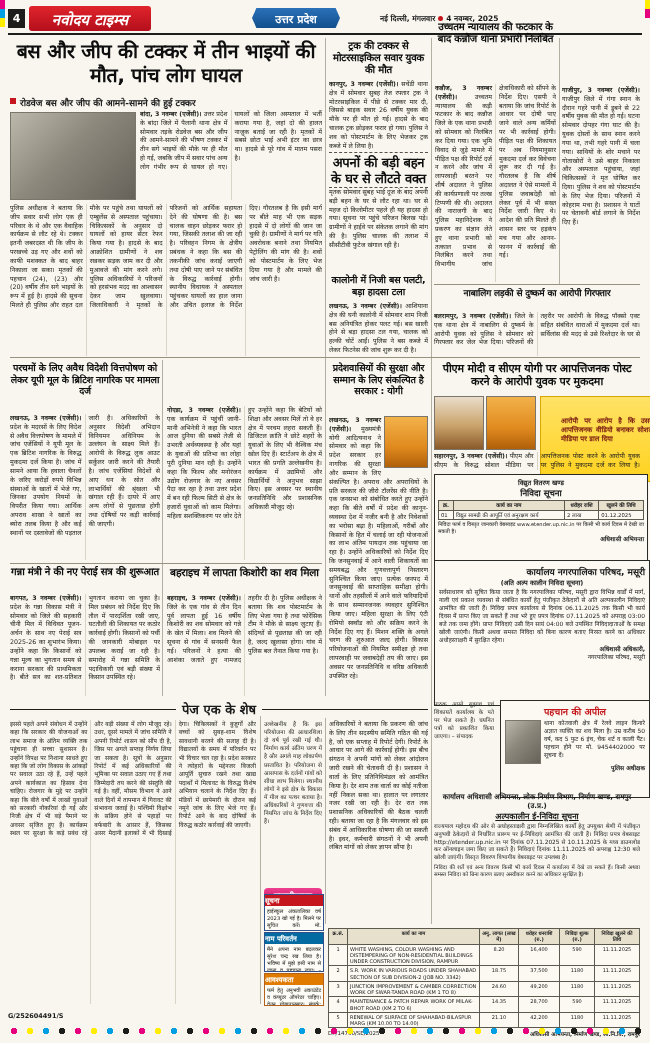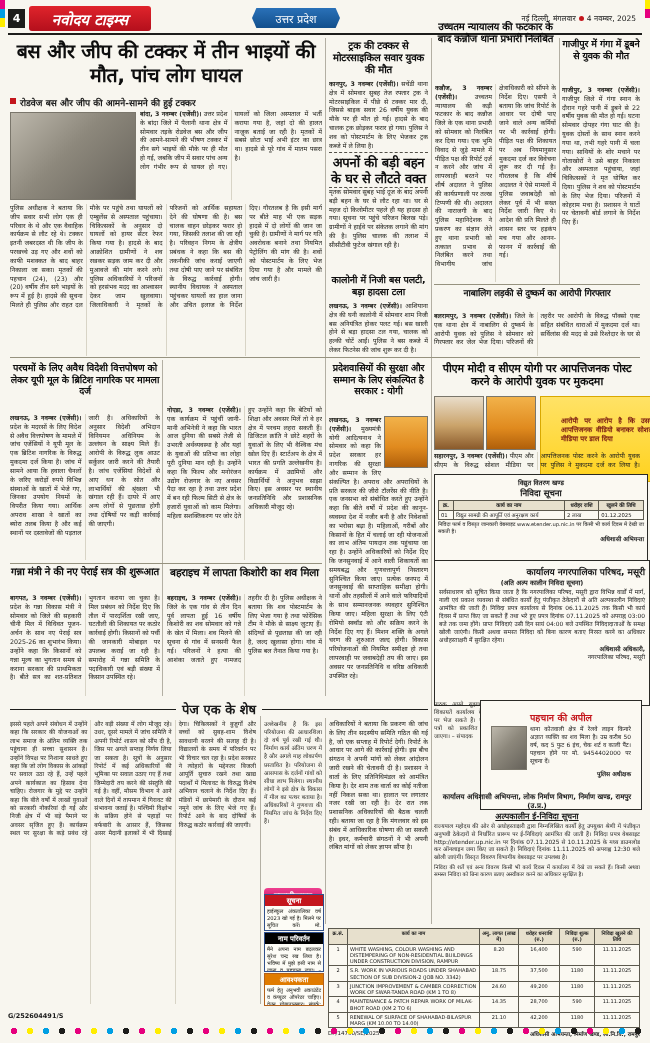--- a/index.html
+++ b/index.html
@@ -14,21 +14,21 @@
   .dl{font-weight:700;}
   .vrule{width:1px;background:#b3afa3;}
   .hrule{height:1px;background:#96927f;}
   .photo{background:linear-gradient(135deg,#bdb8ac 0%,#8d887c 45%,#66625a 100%);border:1px solid #7a766b;}
   .photo-modi{background:linear-gradient(180deg,#e9ddca 0%,#caa36a 55%,#8a5a2b 100%);}
   .photo-saffron{background:linear-gradient(180deg,#f2b24a 0%,#e08a1e 60%,#b05f0a 100%);}
   .logo-box{background:linear-gradient(180deg,#e0242b,#b40f1c);color:#fff;font-weight:800;font-style:italic;
             display:flex;align-items:center;justify-content:center;border-radius:3px;font-size:15px;}
   .pagenum{background:#1d1d1b;color:#fff;display:flex;align-items:center;justify-content:center;
            font-size:11px;font-weight:700;}
-  .ribbon{background:linear-gradient(180deg,#2a71b8,#124f8c);color:#fff;font-weight:400;font-size:11px;
+  .ribbon{background:linear-gradient(180deg,#2a71b8,#124f8c);color:#fff;font-weight:700;font-size:11px;
           display:flex;align-items:center;justify-content:center;
           clip-path:polygon(5% 0,95% 0,100% 50%,95% 100%,5% 100%,0 50%);}
   .red-dot{display:inline-block;width:5px;height:5px;border-radius:50%;background:#c4161c;margin:0 3px;vertical-align:middle;}
   .sq{display:inline-block;width:6px;height:6px;background:#c4161c;margin-right:4px;flex:0 0 auto;margin-top:2px;}
   .dotted-head{border-top:1px dashed #55524a;border-bottom:1px dashed #55524a;padding:2px 0;}
   .ynote{background:linear-gradient(180deg,#ffe266,#ffd21e);border:1px solid #d9a800;color:#7a1a12;
          font-weight:700;font-size:6.8px;line-height:1.3;padding:20px;text-align:justify;overflow:hidden;}
   .boxed{border:1px solid #2a2a26;background:#fbf9f2;overflow:hidden;}
   .boxed2{border:1.5px solid #2a2a26;background:#fbf9f2;overflow:hidden;}
   .mini-tbl{border-collapse:collapse;width:100%;}
@@ -36,21 +36,21 @@
   .mini-tbl th{background:#e7e0cd;font-weight:700;text-align:center;}
   .pwd-tbl{border-collapse:collapse;width:100%;background:#fbf9f2;}
   .pwd-tbl th,.pwd-tbl td{border:1px solid #5c594e;font-size:5px;line-height:1.25;padding:1px 2px;vertical-align:top;}
   .pwd-tbl th{background:#e7e0cd;font-weight:700;text-align:center;}
   .pwd-tbl td.num{text-align:center;white-space:nowrap;}
   .banner-line{display:flex;align-items:center;gap:6px;}
   .banner-line .ln{flex:1;border-top:1.5px solid #1d1d1b;}
   .classified-banner{background:linear-gradient(180deg,#ef3f8f,#c21766);color:#fff;font-weight:700;font-size:8.5px;
           display:flex;align-items:center;justify-content:center;border-radius:4px;margin-top:12px;}
   .ad{border:1px solid #30508c;background:#fdfcf6;overflow:hidden;}
-  .ad-head{color:#fff;font-weight:700;font-size:6.8px;text-align:center;padding:1px 0;}
+  .ad-head{color:#fff;font-weight:700;font-size:6.8px;padding:1px 0;}
   .ad-body{font-size:5.2px;line-height:1.35;text-align:justify;padding:2px;color:#24241f;}
   .dots{background-image:
      radial-gradient(circle at 6px 50%,#e6007e 0 3px,transparent 3.4px),
      radial-gradient(circle at 22px 50%,#ffed00 0 3px,transparent 3.4px),
      radial-gradient(circle at 38px 50%,#009fe3 0 3px,transparent 3.4px),
      radial-gradient(circle at 54px 50%,#1d1d1b 0 3px,transparent 3.4px);
      background-size:64px 100%;background-repeat:repeat-x;}
   .edge-mark{width:5px;}
   .em-c{height:9px;background:#009fe3;} .em-m{height:9px;background:#e6007e;} .em-y{height:9px;background:#ffed00;}
   .sign{font-weight:700;text-align:right;font-size:6px;}
@@ -70,21 +70,21 @@
     <div class="em-m"></div>
   </div>
   <div class="abs edge-mark" style="right:0;top:520">
     <div class="em-y"></div>
     <div class="em-m"></div>
   </div>
 
   <div class="abs pagenum" style="left:8px;top:9px;width:17px;height:19px">4</div>
   <div class="abs logo-box" style="left:29px;top:6px;width:122px;height:25px">नवोदय टाइम्स</div>
   <div class="abs ribbon" style="left:252px;top:8px;width:88px;height:20px">उत्तर प्रदेश</div>
-  <div class="abs" style="left:380px;top:13px;width:256px;text-align:right;font-size:7.5px;font-weight:400">
+  <div class="abs" style="left:380px;top:13px;width:256px;font-size:7.5px;font-weight:700">
     <span>नई दिल्ली, मंगलवार</span><span class="red-dot"></span><span>4 नवम्बर, 2025</span>
   </div>
   <div class="abs" style="left:8px;top:33px;width:634px;height:2px;background:#1d1d1b"></div>
 
   <div class="abs vrule" style="left:325px;top:38px;height:658px"></div>
   <div class="abs vrule" style="left:325px;top:718px;height:206px"></div>
   <div class="abs vrule" style="left:431px;top:38px;height:886px"></div>
   <div class="abs vrule" style="left:559px;top:38px;height:246px"></div>
   <div class="abs vrule" style="left:162px;top:360px;height:336px"></div>
   <div class="abs vrule" style="left:260px;top:716px;height:288px"></div>
@@ -113,21 +113,20 @@
   <div class="abs hl" style="left:329px;top:274px;width:99px;height:26px;font-size:9.5px">कालोनी में निजी बस पलटी, बड़ा हादसा टला</div>
   <div class="abs body-txt" style="left:329px;top:302px;width:99px;height:54px">
     <span class="dl">लखनऊ, 3 नवम्बर (एजेंसी)।</span> <span>आशियाना क्षेत्र की घनी कालोनी में सोमवार शाम निजी बस अनियंत्रित होकर पलट गई। बस खाली होने से बड़ा हादसा टल गया, चालक को हल्की चोटें आईं। पुलिस ने बस कब्जे में लेकर फिटनेस की जांच शुरू कर दी है।</span>
   </div>
 
   <div class="abs hl" style="left:435px;top:21px;width:121px;height:42px;font-size:10px">उच्चतम न्यायालय की फटकार के बाद कन्नौज थाना प्रभारी निलंबित</div>
   <div class="abs body-txt c2" style="left:435px;top:84px;width:121px;height:198px">
     <span class="dl">कन्नौज, 3 नवम्बर (एजेंसी)।</span> <span>उच्चतम न्यायालय की कड़ी फटकार के बाद कन्नौज जिले के एक थाना प्रभारी को सोमवार को निलंबित कर दिया गया। एक भूमि विवाद से जुड़े मामले में पीड़ित पक्ष की रिपोर्ट दर्ज न करने और जांच में लापरवाही बरतने पर शीर्ष अदालत ने पुलिस की कार्यप्रणाली पर तल्ख टिप्पणी की थी। अदालत की नाराजगी के बाद पुलिस महानिदेशक ने प्रकरण का संज्ञान लेते हुए थाना प्रभारी को तत्काल प्रभाव से निलंबित करने तथा विभागीय जांच क्षेत्राधिकारी को सौंपने के निर्देश दिए। एसपी ने बताया कि जांच रिपोर्ट के आधार पर दोषी पाए जाने वाले अन्य कर्मियों पर भी कार्रवाई होगी। पीड़ित पक्ष की शिकायत पर अब नियमानुसार मुकदमा दर्ज कर विवेचना शुरू कर दी गई है। गौरतलब है कि शीर्ष अदालत ने ऐसे मामलों में पुलिस जवाबदेही को लेकर पूर्व में भी सख्त निर्देश जारी किए थे। आदेश की प्रति मिलते ही शासन स्तर पर हड़कंप मच गया और आनन-फानन में कार्रवाई की गई।</span>
   </div>
 
-  <div class="abs hl" style="left:562px;top:38px;width:78px;height:44px;font-size:9.5px">गाजीपुर में गंगा में डूबने से युवक की मौत</div>
   <div class="abs body-txt" style="left:562px;top:86px;width:78px;height:196px">
     <span class="dl">गाजीपुर, 3 नवम्बर (एजेंसी)।</span> <span>गाजीपुर जिले में गंगा स्नान के दौरान गहरे पानी में डूबने से 22 वर्षीय युवक की मौत हो गई। घटना सोमवार दोपहर गंगा घाट की है। युवक दोस्तों के साथ स्नान करने गया था, तभी गहरे पानी में चला गया। साथियों के शोर मचाने पर गोताखोरों ने उसे बाहर निकाला और अस्पताल पहुंचाया, जहां चिकित्सकों ने मृत घोषित कर दिया। पुलिस ने शव को पोस्टमार्टम के लिए भेज दिया। परिजनों में कोहराम मचा है। प्रशासन ने घाटों पर चेतावनी बोर्ड लगाने के निर्देश दिए हैं।</span>
   </div>
 
   <div class="abs hl" style="left:434px;top:288px;width:206px;height:22px;font-size:9px">नाबालिग लड़की से दुष्कर्म का आरोपी गिरफ्तार</div>
   <div class="abs body-txt c2" style="left:434px;top:312px;width:206px;height:44px">
     <span class="dl">बलरामपुर, 3 नवम्बर (एजेंसी)।</span> <span>जिले के एक थाना क्षेत्र में नाबालिग से दुष्कर्म के आरोपी युवक को पुलिस ने सोमवार को गिरफ्तार कर जेल भेज दिया। परिजनों की तहरीर पर आरोपी के विरुद्ध पॉक्सो एक्ट सहित संबंधित धाराओं में मुकदमा दर्ज था। सर्विलांस की मदद से उसे रिश्तेदार के घर से दबोचा गया। पीड़िता के बयान दर्ज कराए गए हैं।</span>
   </div>
 
   <div class="abs hl" style="left:10px;top:362px;width:150px;height:48px;font-size:9.5px">परचमों के लिए अवैध विदेशी वित्तपोषण को लेकर यूपी मूल के ब्रिटिश नागरिक पर मामला दर्ज</div>
@@ -197,21 +196,21 @@
   <div class="abs banner-line" style="left:10px;top:702px;width:418px;height:14px">
     <span class="ln"></span>
     <span style="font-size:13px;font-weight:800">पेज एक के शेष</span>
     <span class="ln"></span>
   </div>
   <div class="abs body-txt c3" style="left:10px;top:720px;width:246px;height:284px;font-size:6px">इससे पहले अपने संबोधन में उन्होंने कहा कि सरकार की योजनाओं का लाभ समाज के अंतिम व्यक्ति तक पहुंचाना ही सच्चा सुशासन है। उन्होंने विपक्ष पर निशाना साधते हुए कहा कि जो लोग विकास के आंकड़ों पर सवाल उठा रहे हैं, उन्हें पहले अपने कार्यकाल का हिसाब देना चाहिए। रोजगार के मुद्दे पर उन्होंने कहा कि बीते वर्षों में लाखों युवाओं को सरकारी नौकरियां दी गईं और निजी क्षेत्र में भी बड़े पैमाने पर अवसर सृजित हुए हैं। कार्यक्रम स्थल पर सुरक्षा के कड़े प्रबंध रहे और बड़ी संख्या में लोग मौजूद रहे। उधर, दूसरे मामले में जांच समिति ने अपनी रिपोर्ट शासन को सौंप दी है, जिस पर अगले सप्ताह निर्णय लिया जा सकता है। सूत्रों के अनुसार रिपोर्ट में कई अधिकारियों की भूमिका पर सवाल उठाए गए हैं तथा जिम्मेदारी तय करने की संस्तु‍ति की गई है। वहीं, मौसम विभाग ने आने वाले दिनों में तापमान में गिरावट की संभावना जताई है। पश्चिमी विक्षोभ के सक्रिय होने से पहाड़ों पर बर्फबारी के आसार हैं, जिसका असर मैदानी इलाकों में भी दिखाई देगा। चिकित्सकों ने बुजुर्गों और बच्चों को सुबह-शाम विशेष सावधानी बरतने की सलाह दी है। विद्यालयों के समय में परिवर्तन पर भी विचार चल रहा है। प्रदेश सरकार ने त्योहारों के मद्देनजर बिजली आपूर्ति सुचारु रखने तथा खाद्य पदार्थों में मिलावट के विरुद्ध विशेष अभियान चलाने के निर्देश दिए हैं। मंडियों में छापेमारी के दौरान कई नमूने जांच के लिए भेजे गए हैं। रिपोर्ट आने के बाद दोषियों के विरुद्ध कठोर कार्रवाई की जाएगी।</div>
   <div class="abs body-txt" style="left:264px;top:720px;width:58px;height:152px;font-size:5.8px">उल्लेखनीय है कि इस परियोजना की आधारशिला दो वर्ष पूर्व रखी गई थी। निर्माण कार्य अंतिम चरण में है और अगले माह लोकार्पण प्रस्तावित है। परियोजना से आसपास के दर्जनों गांवों को सीधा लाभ मिलेगा। स्थानीय लोगों ने इसे क्षेत्र के विकास में मील का पत्थर बताया है। अधिकारियों ने गुणवत्ता की नियमित जांच के निर्देश दिए हैं।</div>
   <div class="abs body-txt" style="left:329px;top:720px;width:99px;height:204px">अधिकारियों ने बताया कि प्रकरण की जांच के लिए तीन सदस्यीय समिति गठित की गई है, जो एक सप्ताह में रिपोर्ट देगी। रिपोर्ट के आधार पर आगे की कार्रवाई होगी। इस बीच संगठन ने अपनी मांगों को लेकर आंदोलन जारी रखने की चेतावनी दी है। प्रशासन ने वार्ता के लिए प्रतिनिधिमंडल को आमंत्रित किया है। देर शाम तक वार्ता का कोई नतीजा नहीं निकल सका था। हालात पर लगातार नजर रखी जा रही है। देर रात तक प्रशासनिक अधिकारियों की बैठक चलती रही। बताया जा रहा है कि मंगलवार को इस संबंध में आधिकारिक घोषणा की जा सकती है। इधर, कर्मचारी संगठनों ने भी अपनी लंबित मांगों को लेकर ज्ञापन सौंपा है।</div>
 
   <div class="abs body-txt" style="left:434px;top:700px;width:60px;height:88px;font-size:5.8px">पाठक अपने सुझाव एवं शिकायतें कार्यालय के पते पर भेज सकते हैं। चयनित पत्रों को प्रकाशित किया जाएगा। – संपादक</div>
-  <div class="abs boxed" style="left:480px;top:700px;width:140px;height:88px;padding:10px">
+  <div class="abs boxed" style="left:500px;top:700px;width:140px;height:88px;padding:4px">
     <div style="font-size:9.5px;font-weight:800;color:#c4161c;text-align:center">पहचान की अपील</div>
     <div style="display:flex;gap:3px;margin-top:2px">
       <div class="photo" style="width:34px;height:42px;flex:0 0 auto"></div>
       <div style="font-size:5.9px;line-height:1.35;text-align:justify">थाना कोतवाली क्षेत्र में रेलवे लाइन किनारे अज्ञात व्यक्ति का शव मिला है। उम्र करीब 50 वर्ष, कद 5 फुट 6 इंच, चेक शर्ट व काली पैंट। पहचान होने पर मो. 9454402000 पर सूचना दें।</div>
     </div>
     <div class="sign">पुलिस अधीक्षक</div>
   </div>
 
   <div class="abs" style="left:434px;top:792px;width:206px;height:132px;overflow:hidden">
     <div style="font-size:7px;font-weight:800;text-align:center">कार्यालय अधिशासी अभियन्ता, लोक निर्माण विभाग, निर्माण खण्ड, रामपुर (उ.प्र.)</div>
@@ -278,21 +277,21 @@
       <span style="font-weight:700">अधिशासी अभियन्ता, निर्माण खण्ड, लो.नि.वि., रामपुर</span>
     </div>
   </div>
 
   <div class="abs classified-banner" style="left:264px;top:876px;width:58px;height:15px">क्लासीफाइड</div>
   <div class="abs ad" style="left:264px;top:894px;width:58px;height:35px">
     <div class="ad-head" style="background:#c4161c">सूचना</div>
     <div class="ad-body">हाईस्कूल अंकतालिका वर्ष 2023 खो गई है। मिलने पर सूचित करें। मो. 9454012345</div>
   </div>
   <div class="abs ad" style="left:264px;top:932px;width:58px;height:38px">
-    <div class="ad-head" style="background:#000000">नाम परिवर्तन</div>
+    <div class="ad-head" style="background:#0369a1">नाम परिवर्तन</div>
     <div class="ad-body">मैंने अपना नाम बदलकर सुरेश चन्द्र रख लिया है। भविष्य में मुझे इसी नाम से जाना व पहचाना जाए। – गाजियाबाद</div>
   </div>
   <div class="abs ad" style="left:264px;top:973px;width:58px;height:31px;border-color:#b3601a">
     <div class="ad-head" style="background:#e07b00">आवश्यकता</div>
     <div class="ad-body">फर्म हेतु अनुभवी अकाउंटेंट व कंप्यूटर ऑपरेटर चाहिए। वेतन योग्यतानुसार। संपर्क: 9839101234</div>
   </div>
 
   <div class="abs" style="left:8px;top:1012px;font-size:6.5px;font-weight:700">G/252604491/S</div>
   <div class="abs dots" style="left:8px;top:1026px;width:634px;height:10px"></div>
 

